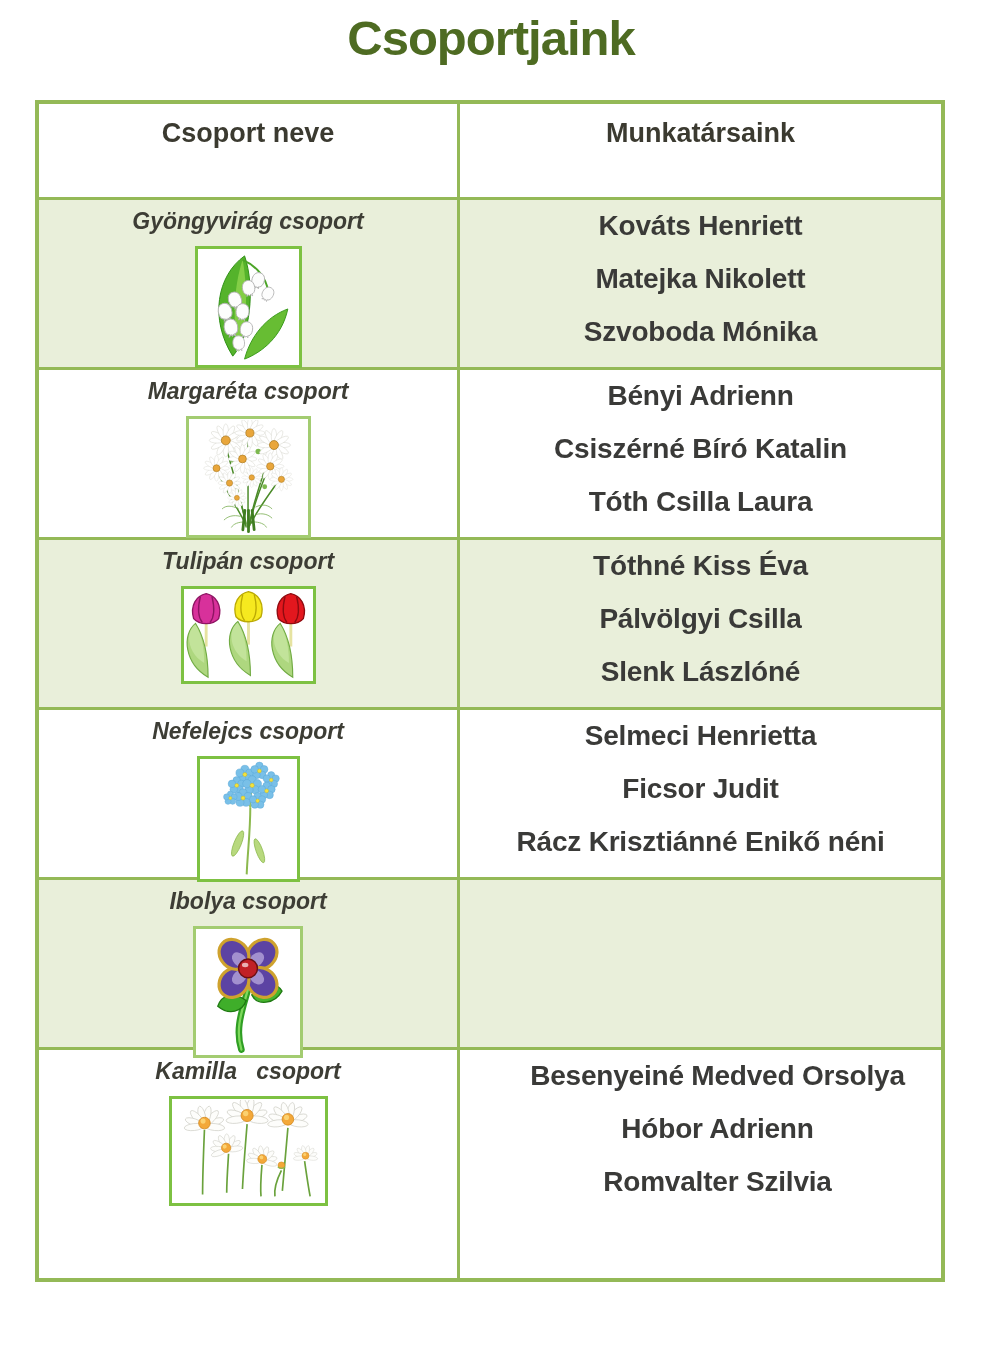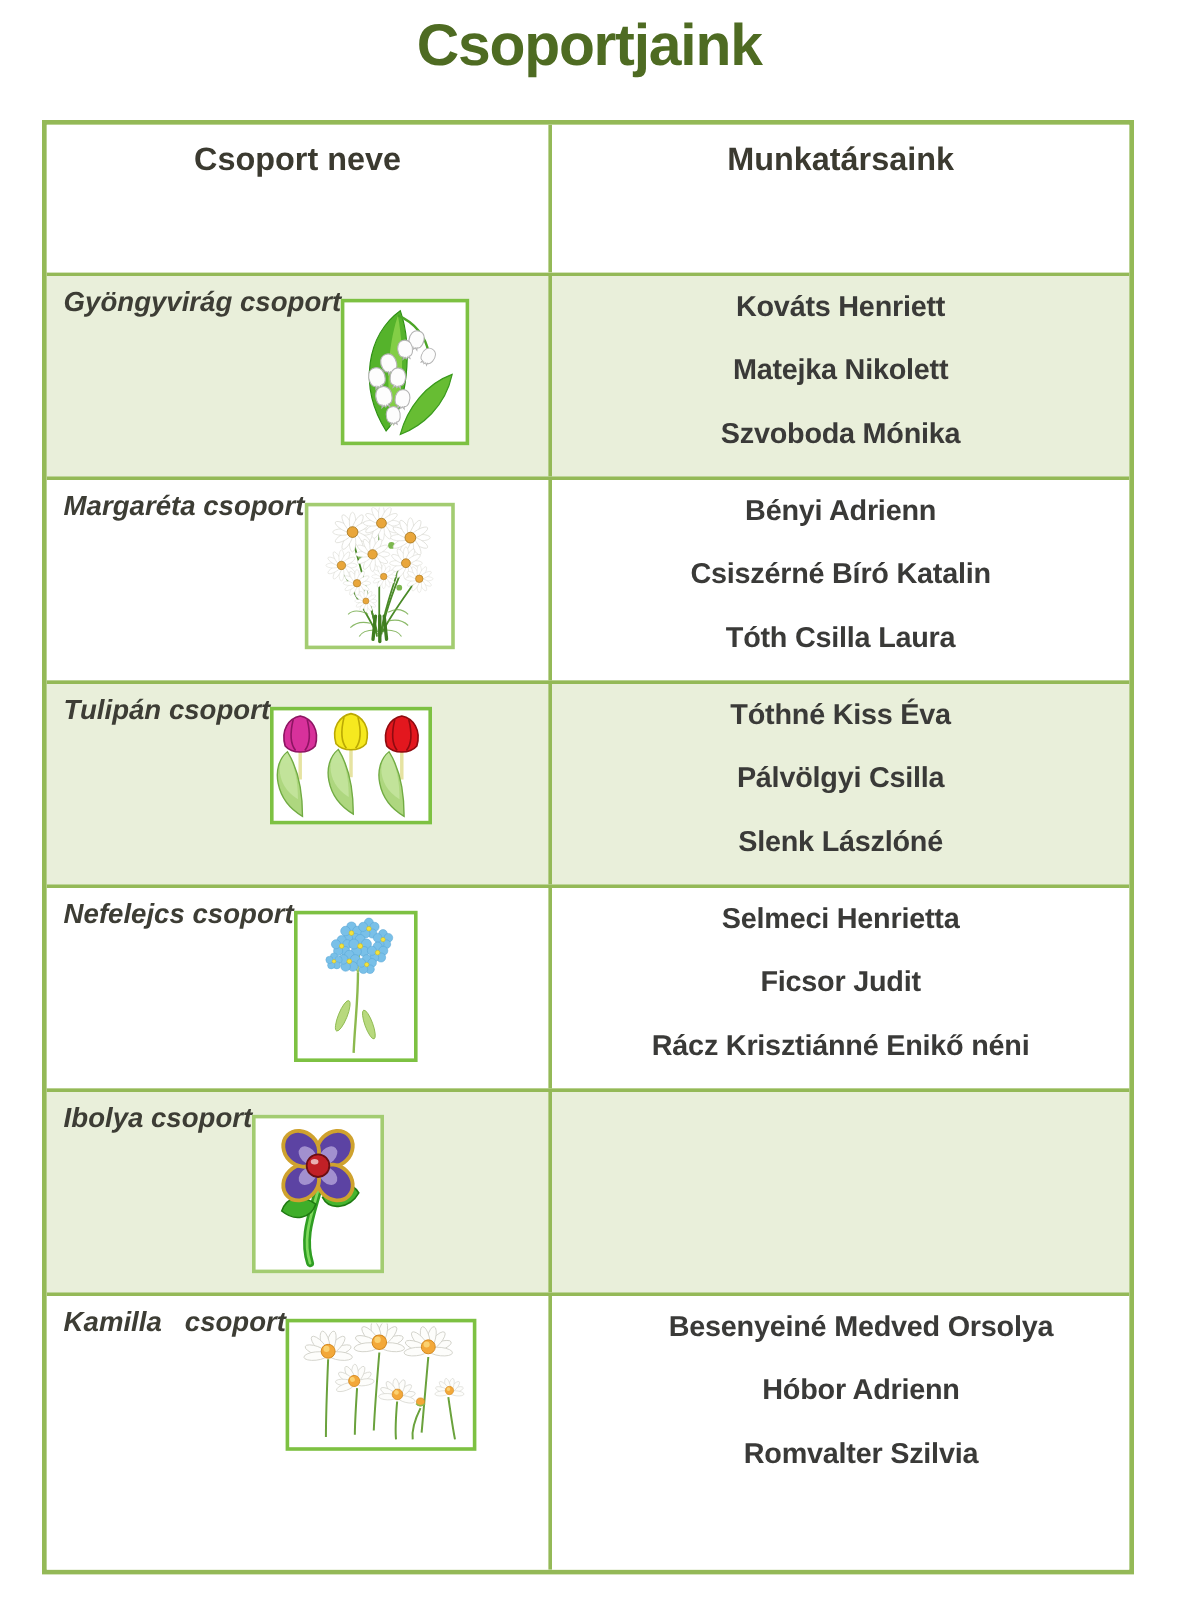--- a/index.html
+++ b/index.html
@@ -4,30 +4,30 @@
 <style>
   html,body{margin:0;padding:0;background:#ffffff;}
   body{width:982px;height:1353px;font-family:"Liberation Sans",sans-serif;-webkit-font-smoothing:antialiased;}
   .page-title{margin:12px 0 0 0;text-align:center;font-size:49px;line-height:1.1;font-weight:bold;color:#4e6b22;letter-spacing:-1px;}
   .groups-table{margin:34px 0 0 35px;width:910px;box-sizing:border-box;border:4px solid #94b957;}
   .t-row{display:grid;grid-template-columns:421px 1fr;}
   .t-row + .t-row{border-top:3px solid #94b957;}
   .cell-l{border-right:3px solid #94b957;}
   .row-green{background:#e9efda;}
   .row-white{background:#ffffff;}
-  .header-row .cell{height:123px;box-sizing:border-box;padding-top:14px;text-align:center;
+  .header-row .cell{height:93px;box-sizing:border-box;padding-top:14px;text-align:center;
       font-size:27px;font-weight:bold;color:#3b3a30;background:#fff;}
-  .body-row .cell-l{display:flex;flex-direction:row;padding-top:8px;box-sizing:border-box;padding-left:14px;}
+  .body-row .cell-l{display:flex;flex-direction:column;align-items:center;padding-top:8px;box-sizing:border-box;}
   .body-row{height:167px;}
   .body-row.tall{height:228px;gap:34px;}
   .group-name{font-size:23px;font-weight:bold;font-style:italic;color:#3d3d35;white-space:pre-wrap;line-height:1.2;}
   .flower-box{margin-top:11px;background:#ffffff;border:3px solid #7dc142;display:flex;align-items:center;justify-content:center;box-sizing:border-box;}
   .members{display:flex;flex-direction:column;}
   .member{height:53px;display:flex;align-items:center;justify-content:center;
-      font-size:24px;font-weight:bold;color:#3a3a38;letter-spacing:-0.2px;}
+      font-size:28px;font-weight:bold;color:#3a3a38;letter-spacing:-0.2px;}
   svg{display:block;}
 </style>
 </head>
 <body>
 
 <svg width="0" height="0" style="position:absolute" aria-hidden="true">
   <defs>
     <g id="f-daisy">
       <g fill="#ffffff" stroke="#d8d8d0" stroke-width="0.5">
         <ellipse cx="8" cy="0" rx="7.5" ry="2.5"></ellipse>

